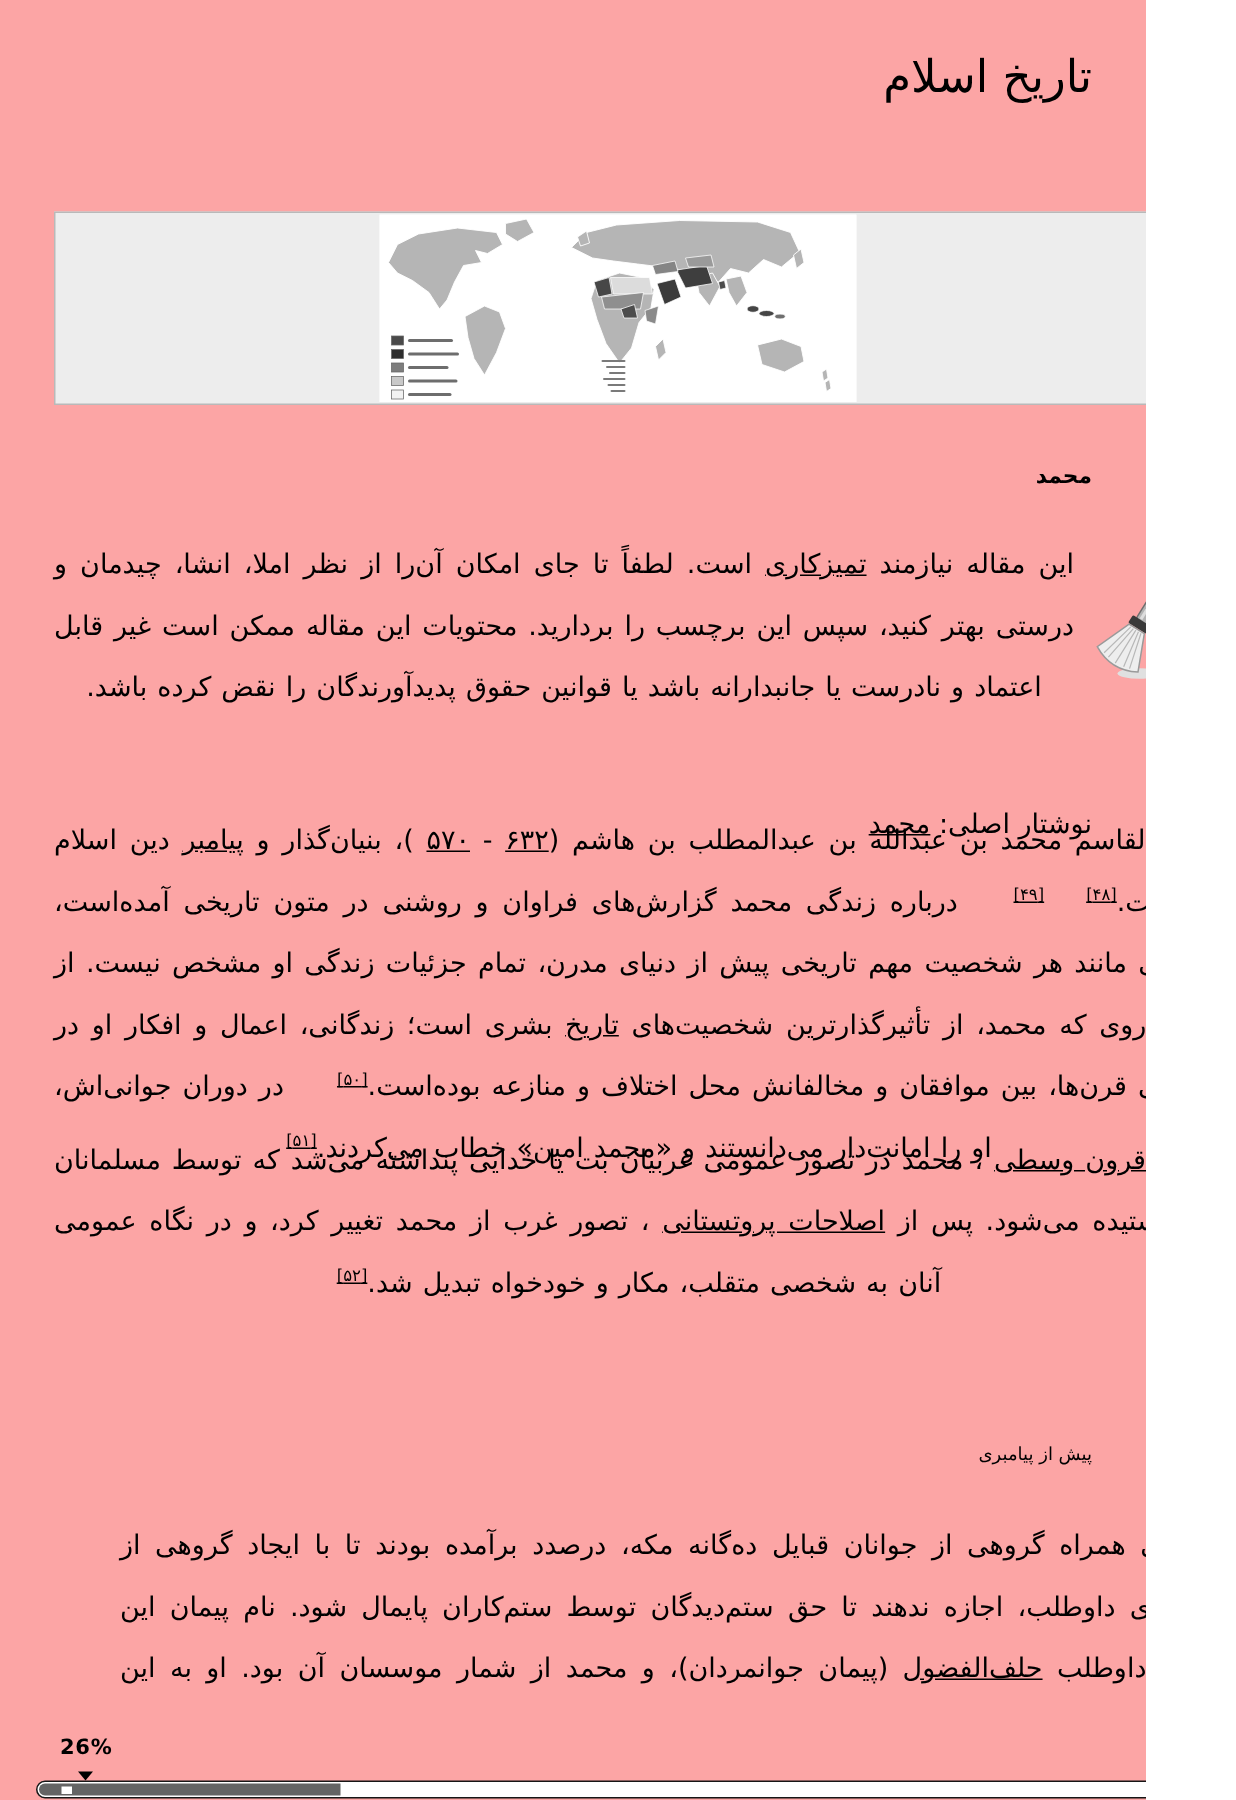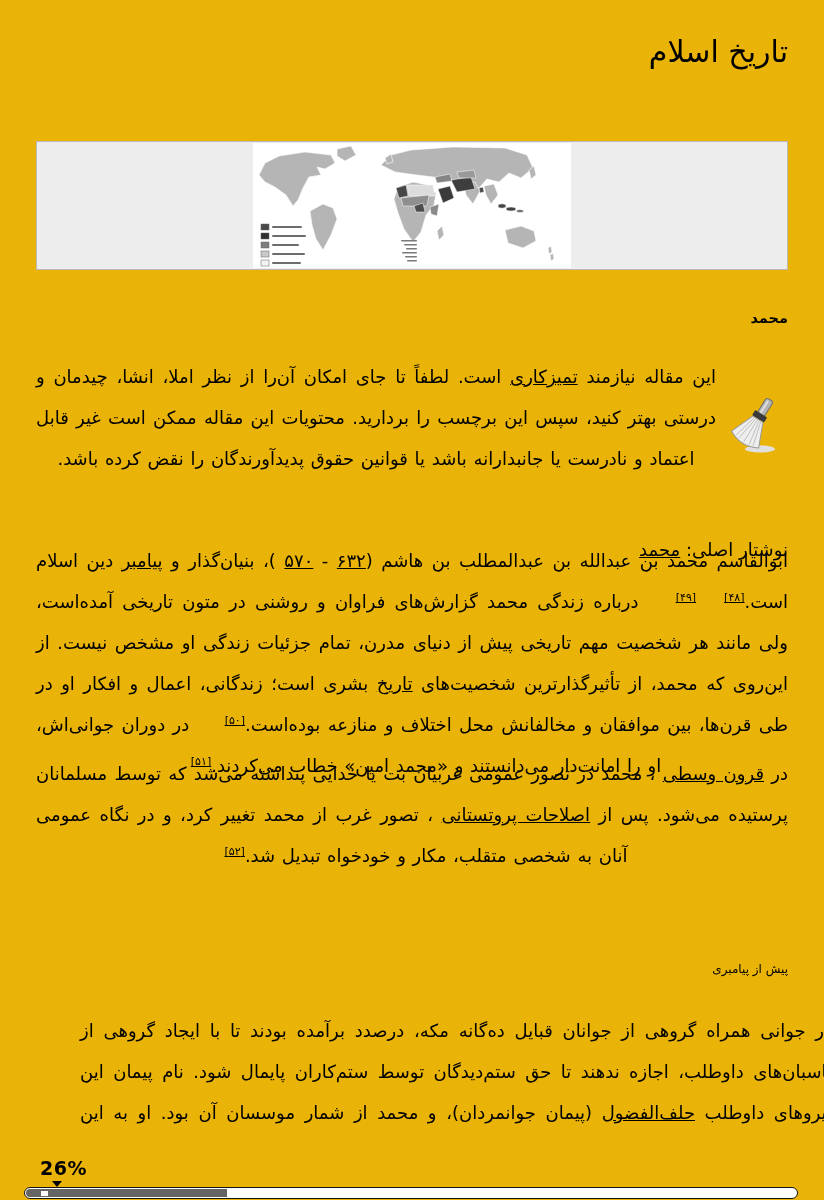--- a/index.html
+++ b/index.html
@@ -1,17 +1,17 @@
 <!DOCTYPE html>
 <html lang="fa"><head>
 <meta charset="utf-8">
 <style>
   html,body { margin:0; padding:0; background:#ffffff; }
   .page {
-    position:relative; width:824px; height:1200px; background:#eab308;
+    position:relative; width:764px; height:1200px; background:#fca5a5;
     color:#000; font-family:"DejaVu Sans", sans-serif; overflow:hidden;
   }
   .rtl { direction:rtl; unicode-bidi:embed; }
   .page-title {
     position:absolute; top:32px; right:36px; font-size:30px; line-height:40px;
   }
   .main-article-line {
     position:absolute; right:36px; font-size:18px; line-height:30px;margin-top:47px;
   }
   .main-article-top { top:102px; }
@@ -38,21 +38,21 @@
   }
   .para-notice { top:356px; }
   .para-1 { top:540px; }
   .para-2 { top:753px; }
   .para-3 { top:1010px; text-align-last:justify;margin-left:44px; }
   .broom-float {
     float:right; width:52px; height:58px; margin:40px 6px 0 14px;
   }
 
   .progress-label {
-    position:absolute; left:40px; top:1157px; font-size:19px; font-weight:bold;
+    position:absolute; left:40px; top:1157px; font-size:14px; font-weight:bold;
     letter-spacing:0.5px;
   }
   .progress-caret {
     position:absolute; left:52px; top:1181px; width:0; height:0;
     border-left:5px solid transparent; border-right:5px solid transparent;
     border-top:6px solid #000;
   }
   .progress-track {
     position:absolute; left:24px; top:1187px; width:774px; height:12px;
     border:1.5px solid #161616; border-radius:6px; background:#ffffff;

